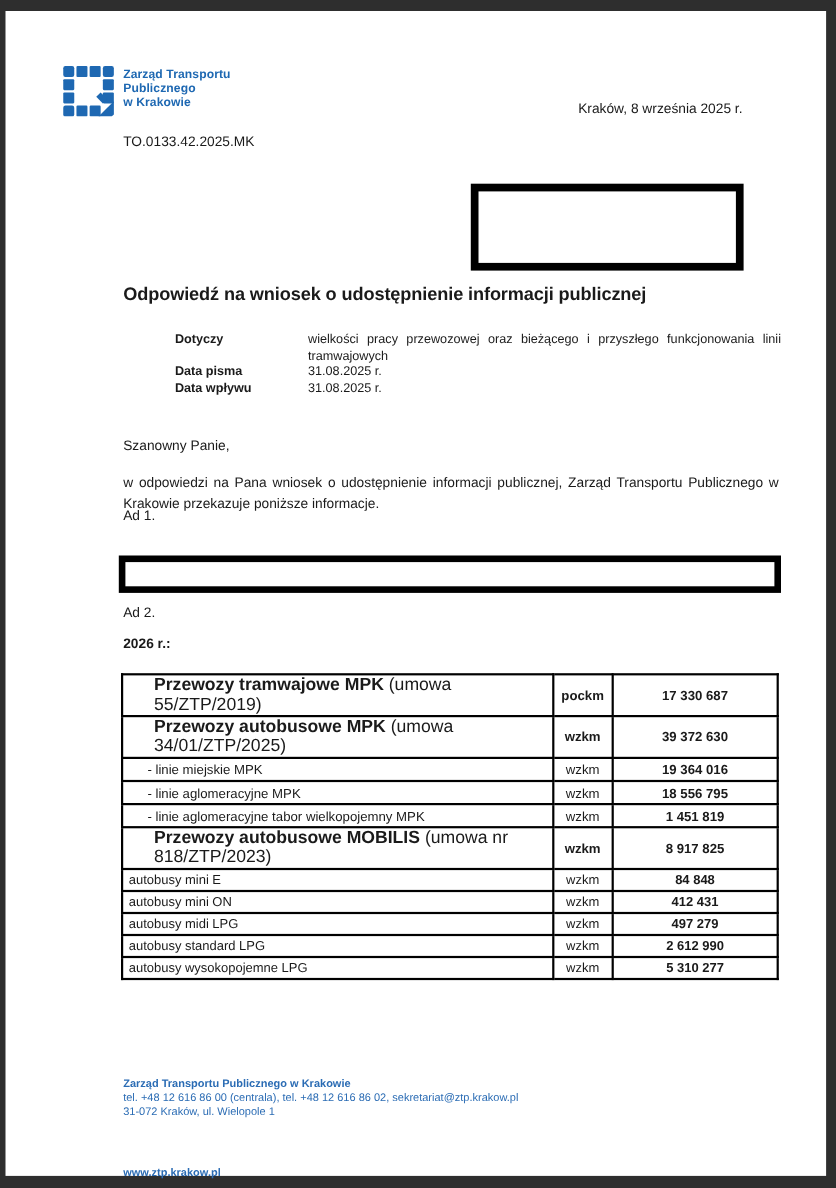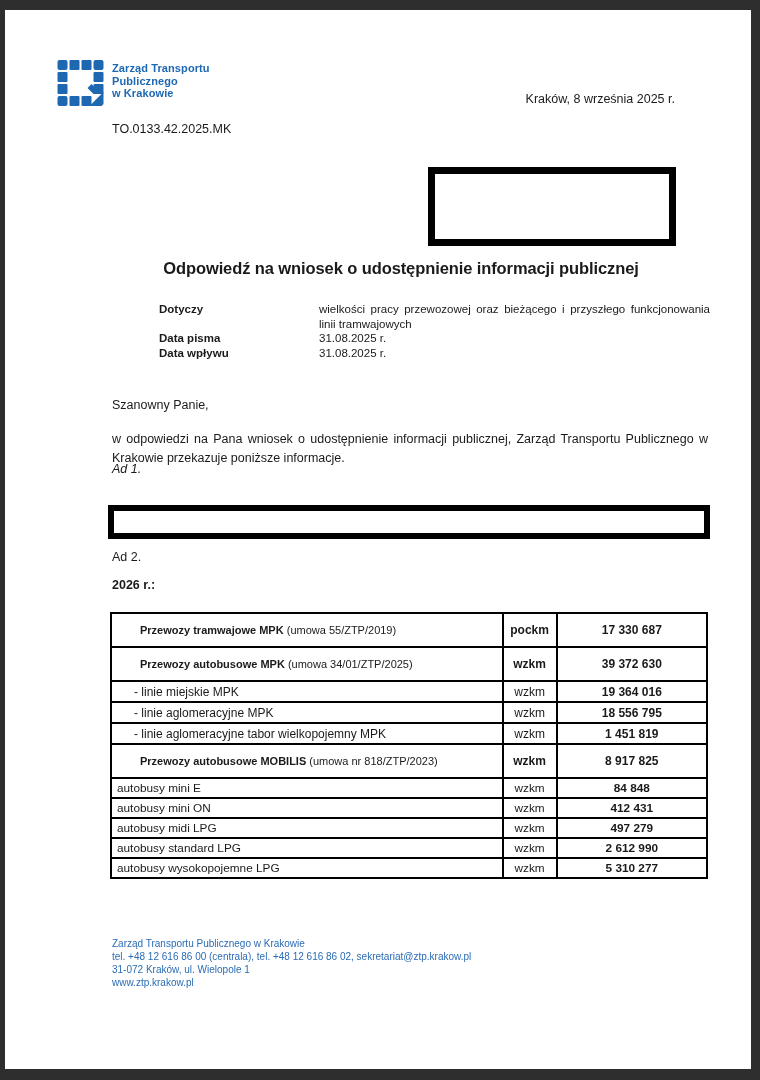--- a/index.html
+++ b/index.html
@@ -29,61 +29,61 @@
   }
   .ref-number{position:absolute;left:107px;top:112px;font-size:12.5px;}
   
   .redaction-box{
     position:absolute;background:#ffffff;border:7px solid #000000;box-sizing:border-box;
   }
   .redaction-recipient{left:423px;top:157px;width:248px;height:79px;}
   .redaction-ad1{left:103px;top:495px;width:602px;height:34px;border-width:6px;}
   
   .doc-title{
-    position:absolute;left:96px;top:249px;width:600px;
-    font-size:16.5px;font-weight:bold;letter-spacing:-.1px;text-align:center;
+    position:absolute;left:107px;top:249px;width:600px;
+    font-size:16.5px;font-weight:bold;letter-spacing:-.1px;
   }
   .meta{position:absolute;left:107px;top:292px;width:598px;font-size:11.5px;line-height:14.5px;}
   .meta-row{display:flex;}
   .meta-label{width:121px;flex:none;font-weight:bold;padding-left:47px;}
-  .meta-value{flex:1;text-align:justify;margin-left:39px;}
+  .meta-value{flex:1;text-align:justify;}
   
   .salutation{position:absolute;left:107px;top:388px;font-size:12.5px;}
   .body-par{
     position:absolute;left:107px;top:420px;width:596px;
     font-size:12.5px;line-height:19px;text-align:justify;
   }
-  .ad1-label{position:absolute;left:107px;top:452px;font-size:12.5px;font-style:italic;}
+  .ad1-label{position:absolute;left:107px;top:452px;font-size:12.5px;}
   .ad2-label{position:absolute;left:107px;top:540px;font-size:12.5px;}
   .year-heading{position:absolute;left:107px;top:568px;font-size:12.5px;font-weight:bold;}
   
   .data-table{
     position:absolute;left:105px;top:602px;width:598px;
     border-collapse:collapse;font-size:12px;
   }
   .data-table td{
     border:2px solid #000000;
     padding:0 4px;vertical-align:middle;box-sizing:border-box;
   }
   .data-table td.c-name{padding-left:5px;}
   .data-table td.c-unit{text-align:center;padding:0 2px;}
   .data-table td.c-val{text-align:center;font-weight:bold;margin-left:24px;}
   tr.r-major{height:34px;}
   tr.r-major .c-unit{font-weight:bold;}
-  tr.r-major td.c-name{font-size:11px;padding-left:28px;}
+  tr.r-major td.c-name{font-size:16px;padding-left:28px;}
   tr.r-sub{height:21px;}
   tr.r-sub td.c-name{padding-left:22px;}
   tr.r-small{height:20px;font-size:11.8px;}
   .nm-b{font-weight:bold;}
   
   .footer{
     position:absolute;left:107px;top:927px;
     color:#2b6cb4;font-size:10px;line-height:13px;
   }
-  .footer .f-bold{font-weight:normal;}
+  .footer .f-bold{font-weight:bold;margin-top:42px;}
 </style>
 </head>
 <body>
 
 <div class="page">
 
   <div class="letterhead">
     <svg class="logo-icon" viewBox="0 0 46 46" aria-hidden="true">
       <g fill="#1e68b2">
         <rect x="0" y="0" width="10" height="10" rx="2"></rect>

